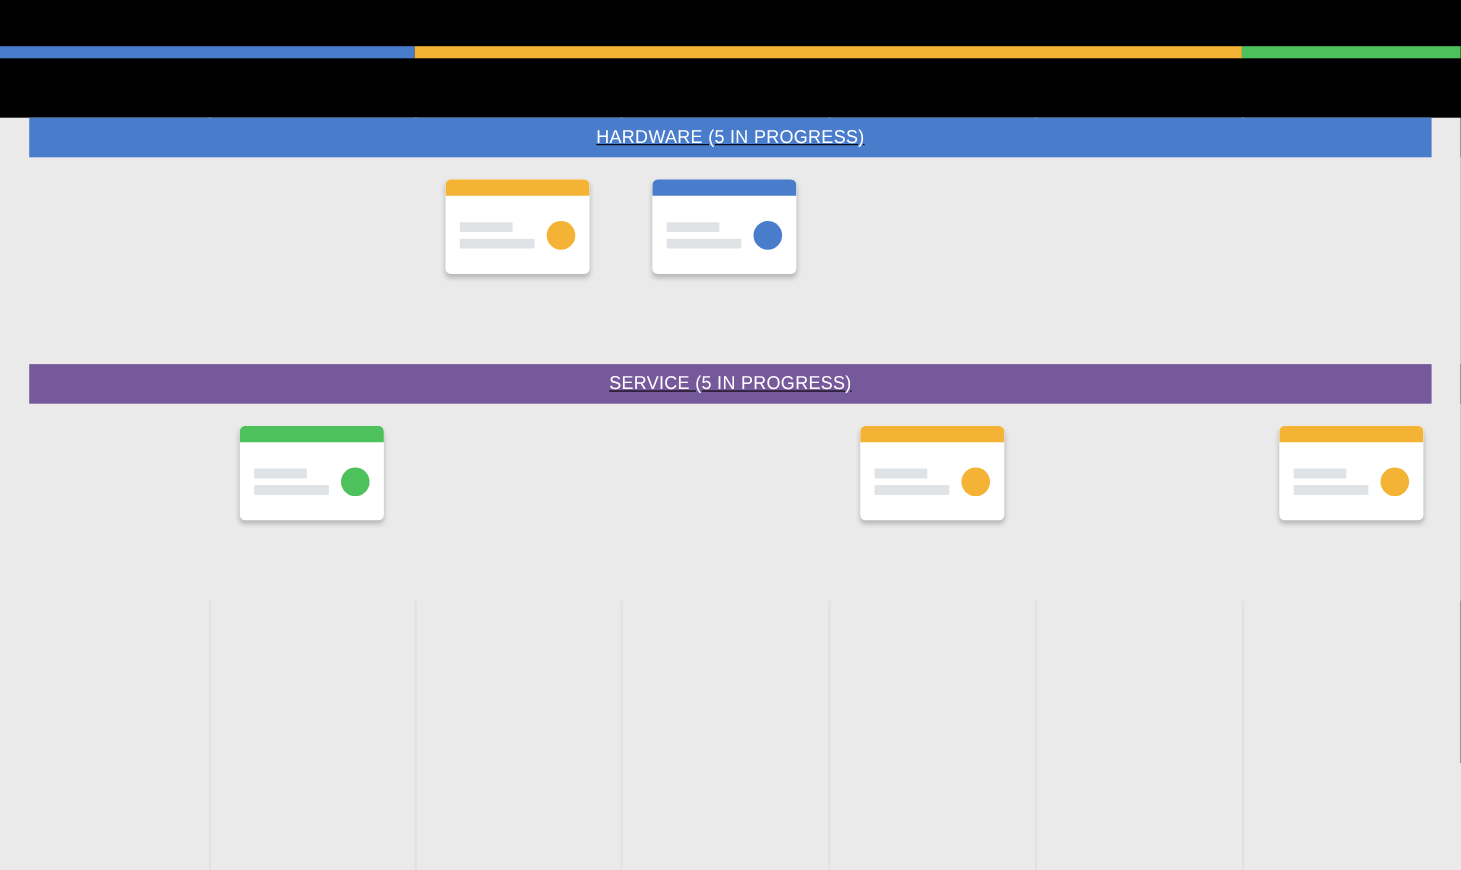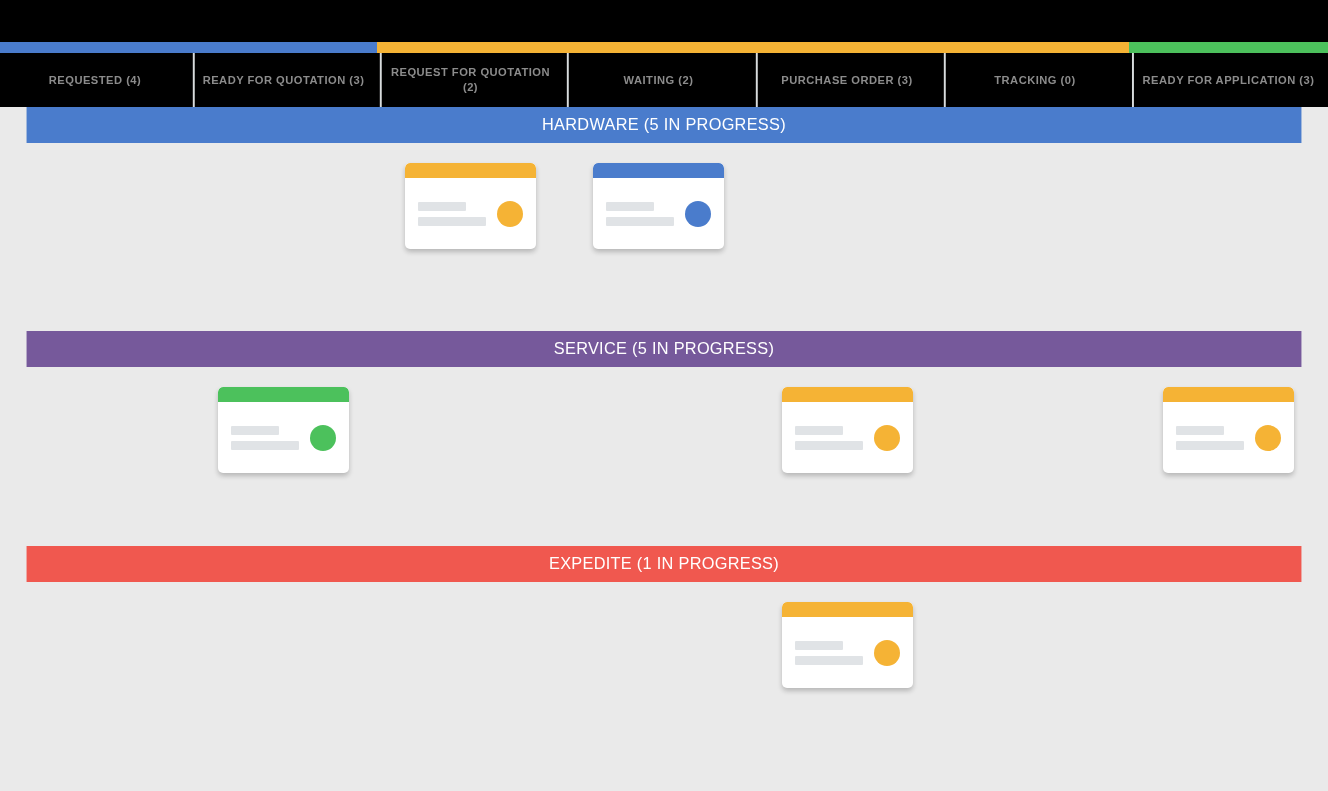--- a/index.html
+++ b/index.html
@@ -83,20 +83,21 @@
     background: #d8dcdd;
   }
 
   
   .board-body {
     position: absolute;
     left: 0; top: 107px;
     width: 1328px;
     height: 684px;
     background: #eaeaea;
+    text-decoration: underline;
   }
 
   
   .col-lines {
     position: absolute;
     left: 0; top: 0;
     width: 1328px;
     height: 684px;
     pointer-events: none;
     z-index: 1;
@@ -188,29 +189,20 @@
 
 <div id="board">
 
 
   <div class="phase-strip" id="phase-strip">
       <div class="phase-seg" style="width: 377px; background: rgb(74, 124, 204);"></div>
       <div class="phase-seg" style="width: 752px; background: rgb(245, 179, 53);"></div>
       <div class="phase-seg" style="width: 199px; background: rgb(76, 193, 92);"></div>
     </div>
 
-  <div class="col-header-row" id="col-header-row">
-      <div class="col-header" style="width: 190px;">REQUESTED (4)</div>
-      <div class="col-header" style="width: 187px;">READY FOR QUOTATION (3)</div>
-      <div class="col-header" style="width: 187px;">REQUEST FOR QUOTATION (2)</div>
-      <div class="col-header" style="width: 189px;">WAITING (2)</div>
-      <div class="col-header" style="width: 188px;">PURCHASE ORDER (3)</div>
-      <div class="col-header" style="width: 188px;">TRACKING (0)</div>
-      <div class="col-header" style="width: 199px;">READY FOR APPLICATION (3)</div>
-    </div>
 
   <div class="board-body">
     <div class="col-lines" id="col-lines">
         <div class="col-line" style="left: 190px;"></div>
         <div class="col-line" style="left: 377px;"></div>
         <div class="col-line" style="left: 564px;"></div>
         <div class="col-line" style="left: 753px;"></div>
         <div class="col-line" style="left: 941px;"></div>
         <div class="col-line" style="left: 1129px;"></div>
       </div>
@@ -287,39 +279,16 @@
                   <div class="card-lines">
                     <div class="card-line short" style="background: rgb(224, 227, 230);"></div>
                     <div class="card-line long" style="background: rgb(224, 227, 230);"></div>
                   </div>
                   <div class="card-avatar" style="background: rgb(245, 179, 53);"></div>
                 </div>
               </div>
             </div>
           </div>
         </div>
-        <div class="lane">
-          <div class="lane-header" style="background: rgb(240, 88, 79);">EXPEDITE (1 IN PROGRESS)</div>
-          <div class="lane-body" style="height: 209px;">
-            <div class="lane-cell" style="width: 190px; height: 209px;"></div>
-            <div class="lane-cell" style="width: 187px; height: 209px;"></div>
-            <div class="lane-cell" style="width: 187px; height: 209px;"></div>
-            <div class="lane-cell" style="width: 189px; height: 209px;"></div>
-            <div class="lane-cell" style="width: 188px; height: 209px;">
-              <div class="card">
-                <div class="card-top" style="background: rgb(245, 179, 53);"></div>
-                <div class="card-body">
-                  <div class="card-lines">
-                    <div class="card-line short" style="background: rgb(224, 227, 230);"></div>
-                    <div class="card-line long" style="background: rgb(224, 227, 230);"></div>
-                  </div>
-                  <div class="card-avatar" style="background: rgb(245, 179, 53);"></div>
-                </div>
-              </div>
-            </div>
-            <div class="lane-cell" style="width: 188px; height: 209px;"></div>
-            <div class="lane-cell" style="width: 199px; height: 209px;"></div>
-          </div>
-        </div>
       </div>
   </div>
 
 </div>
 
 </body></html>

